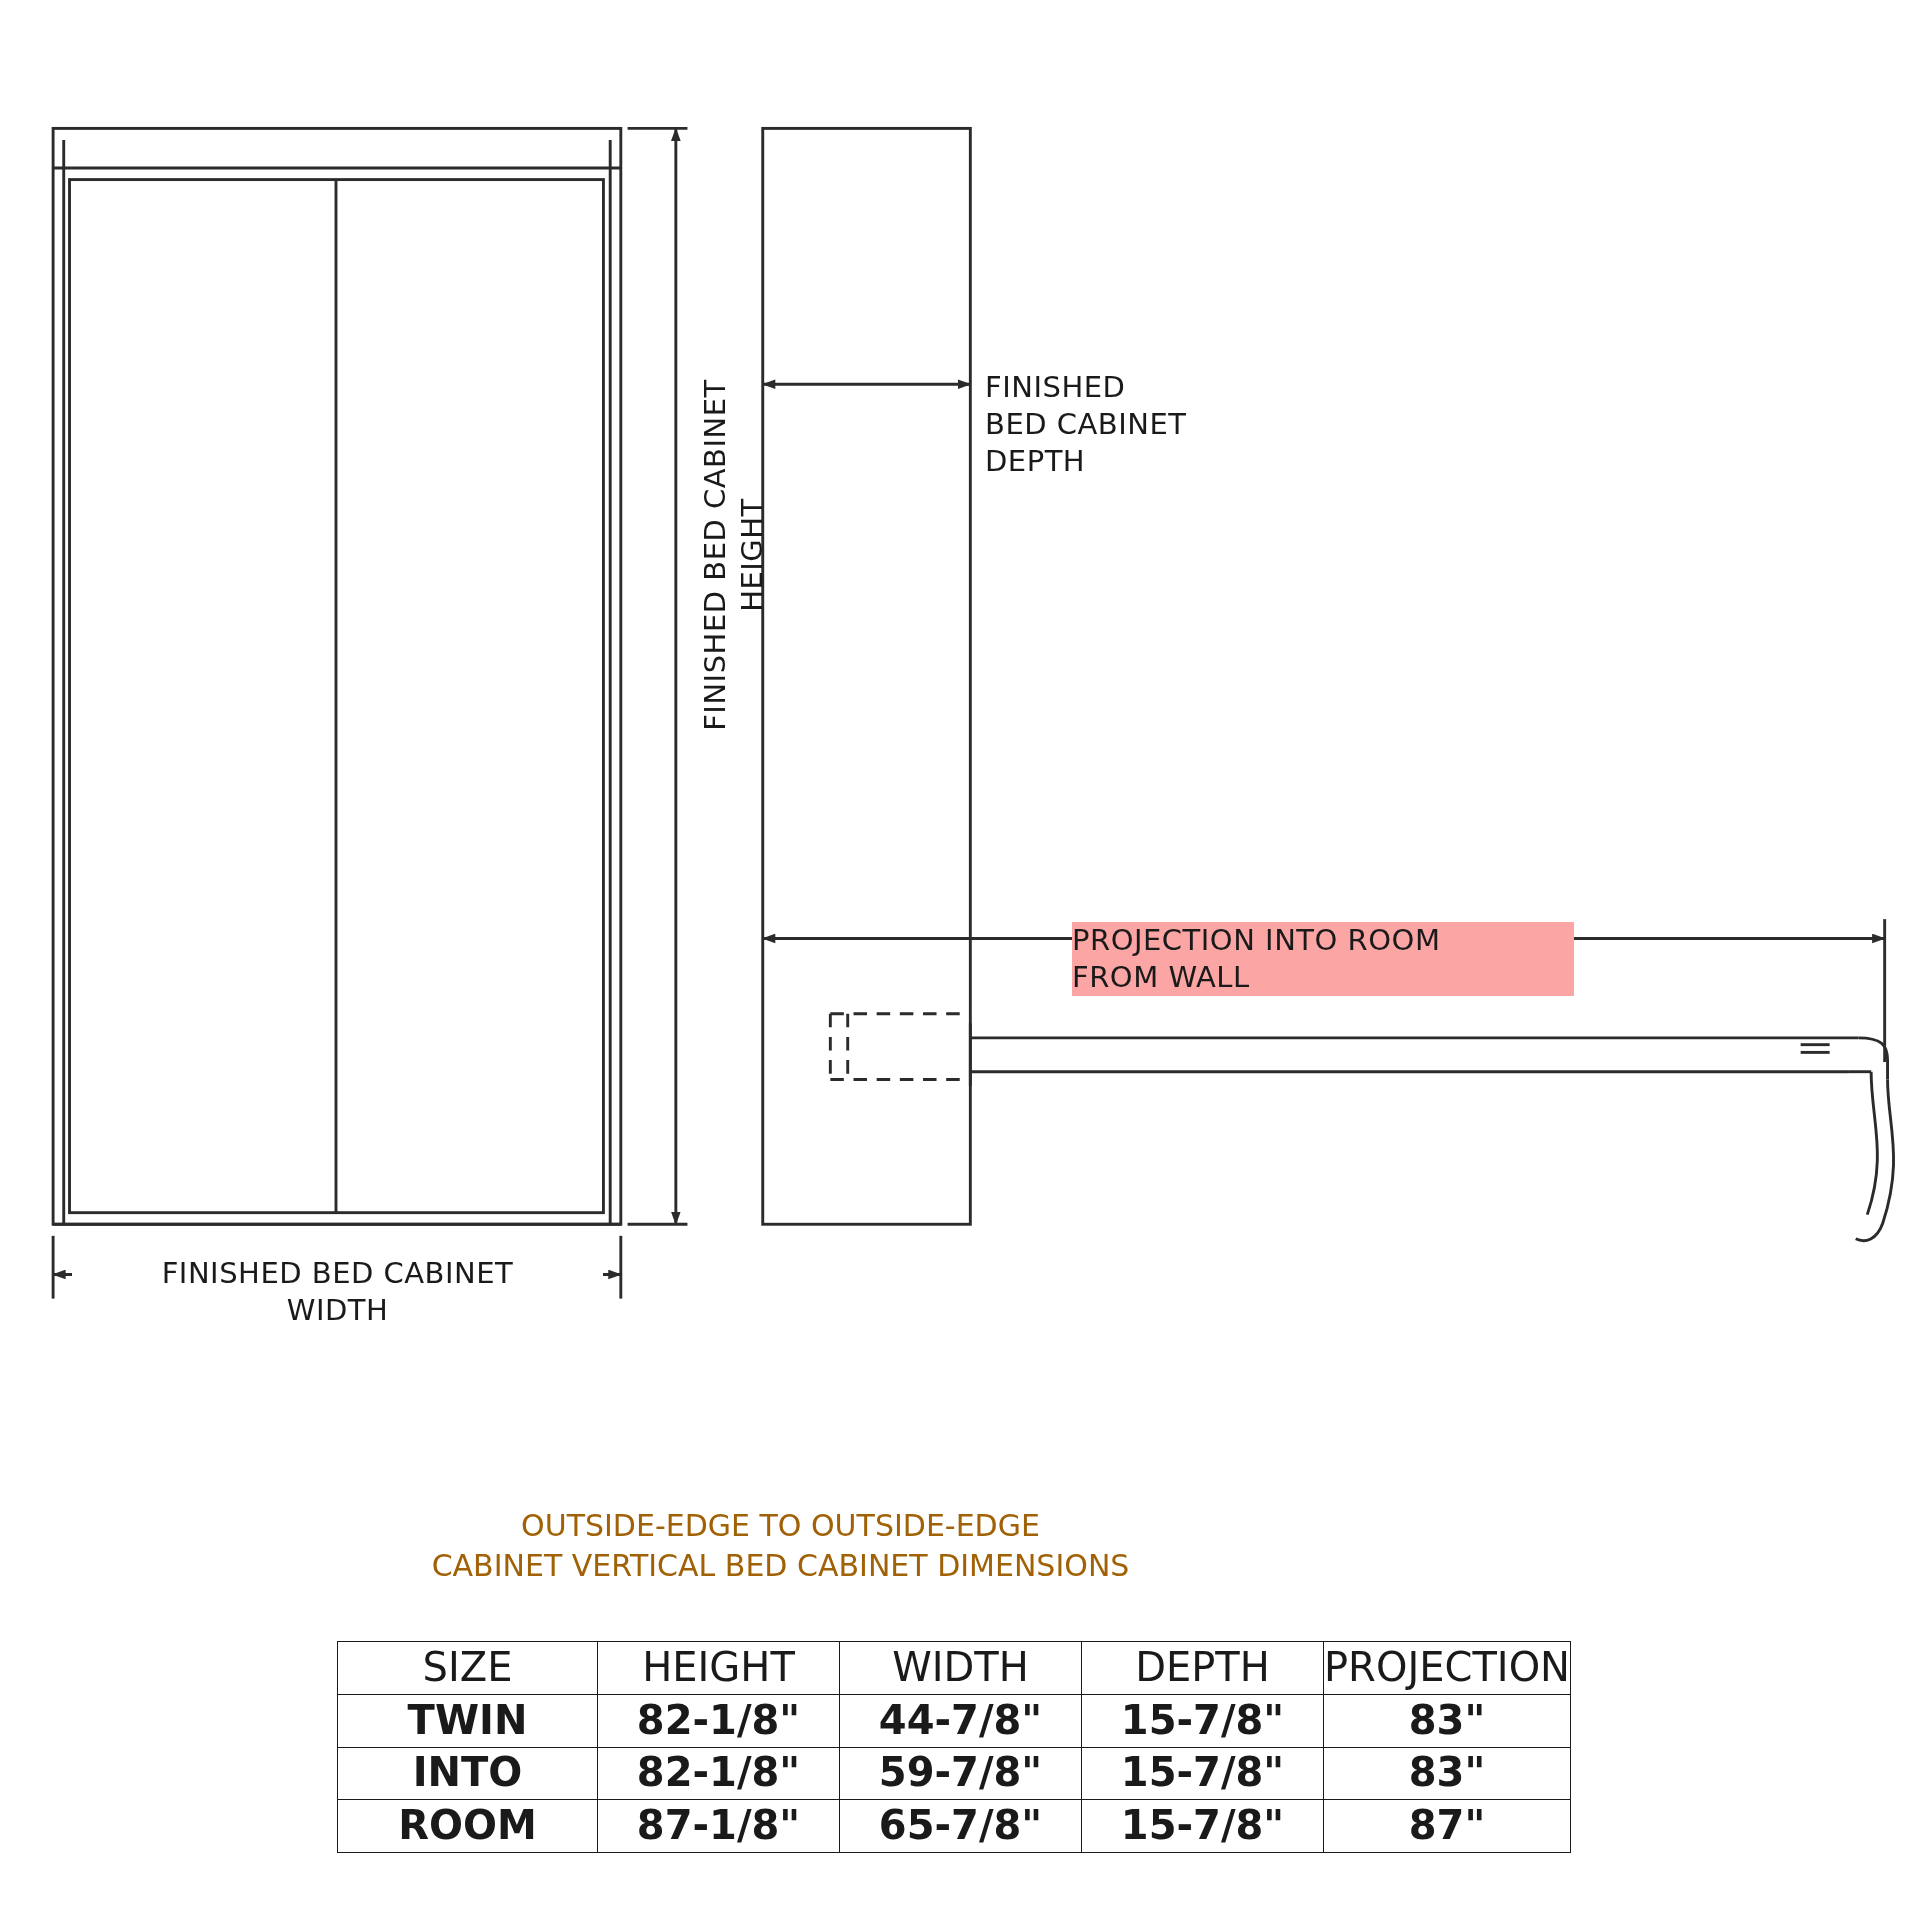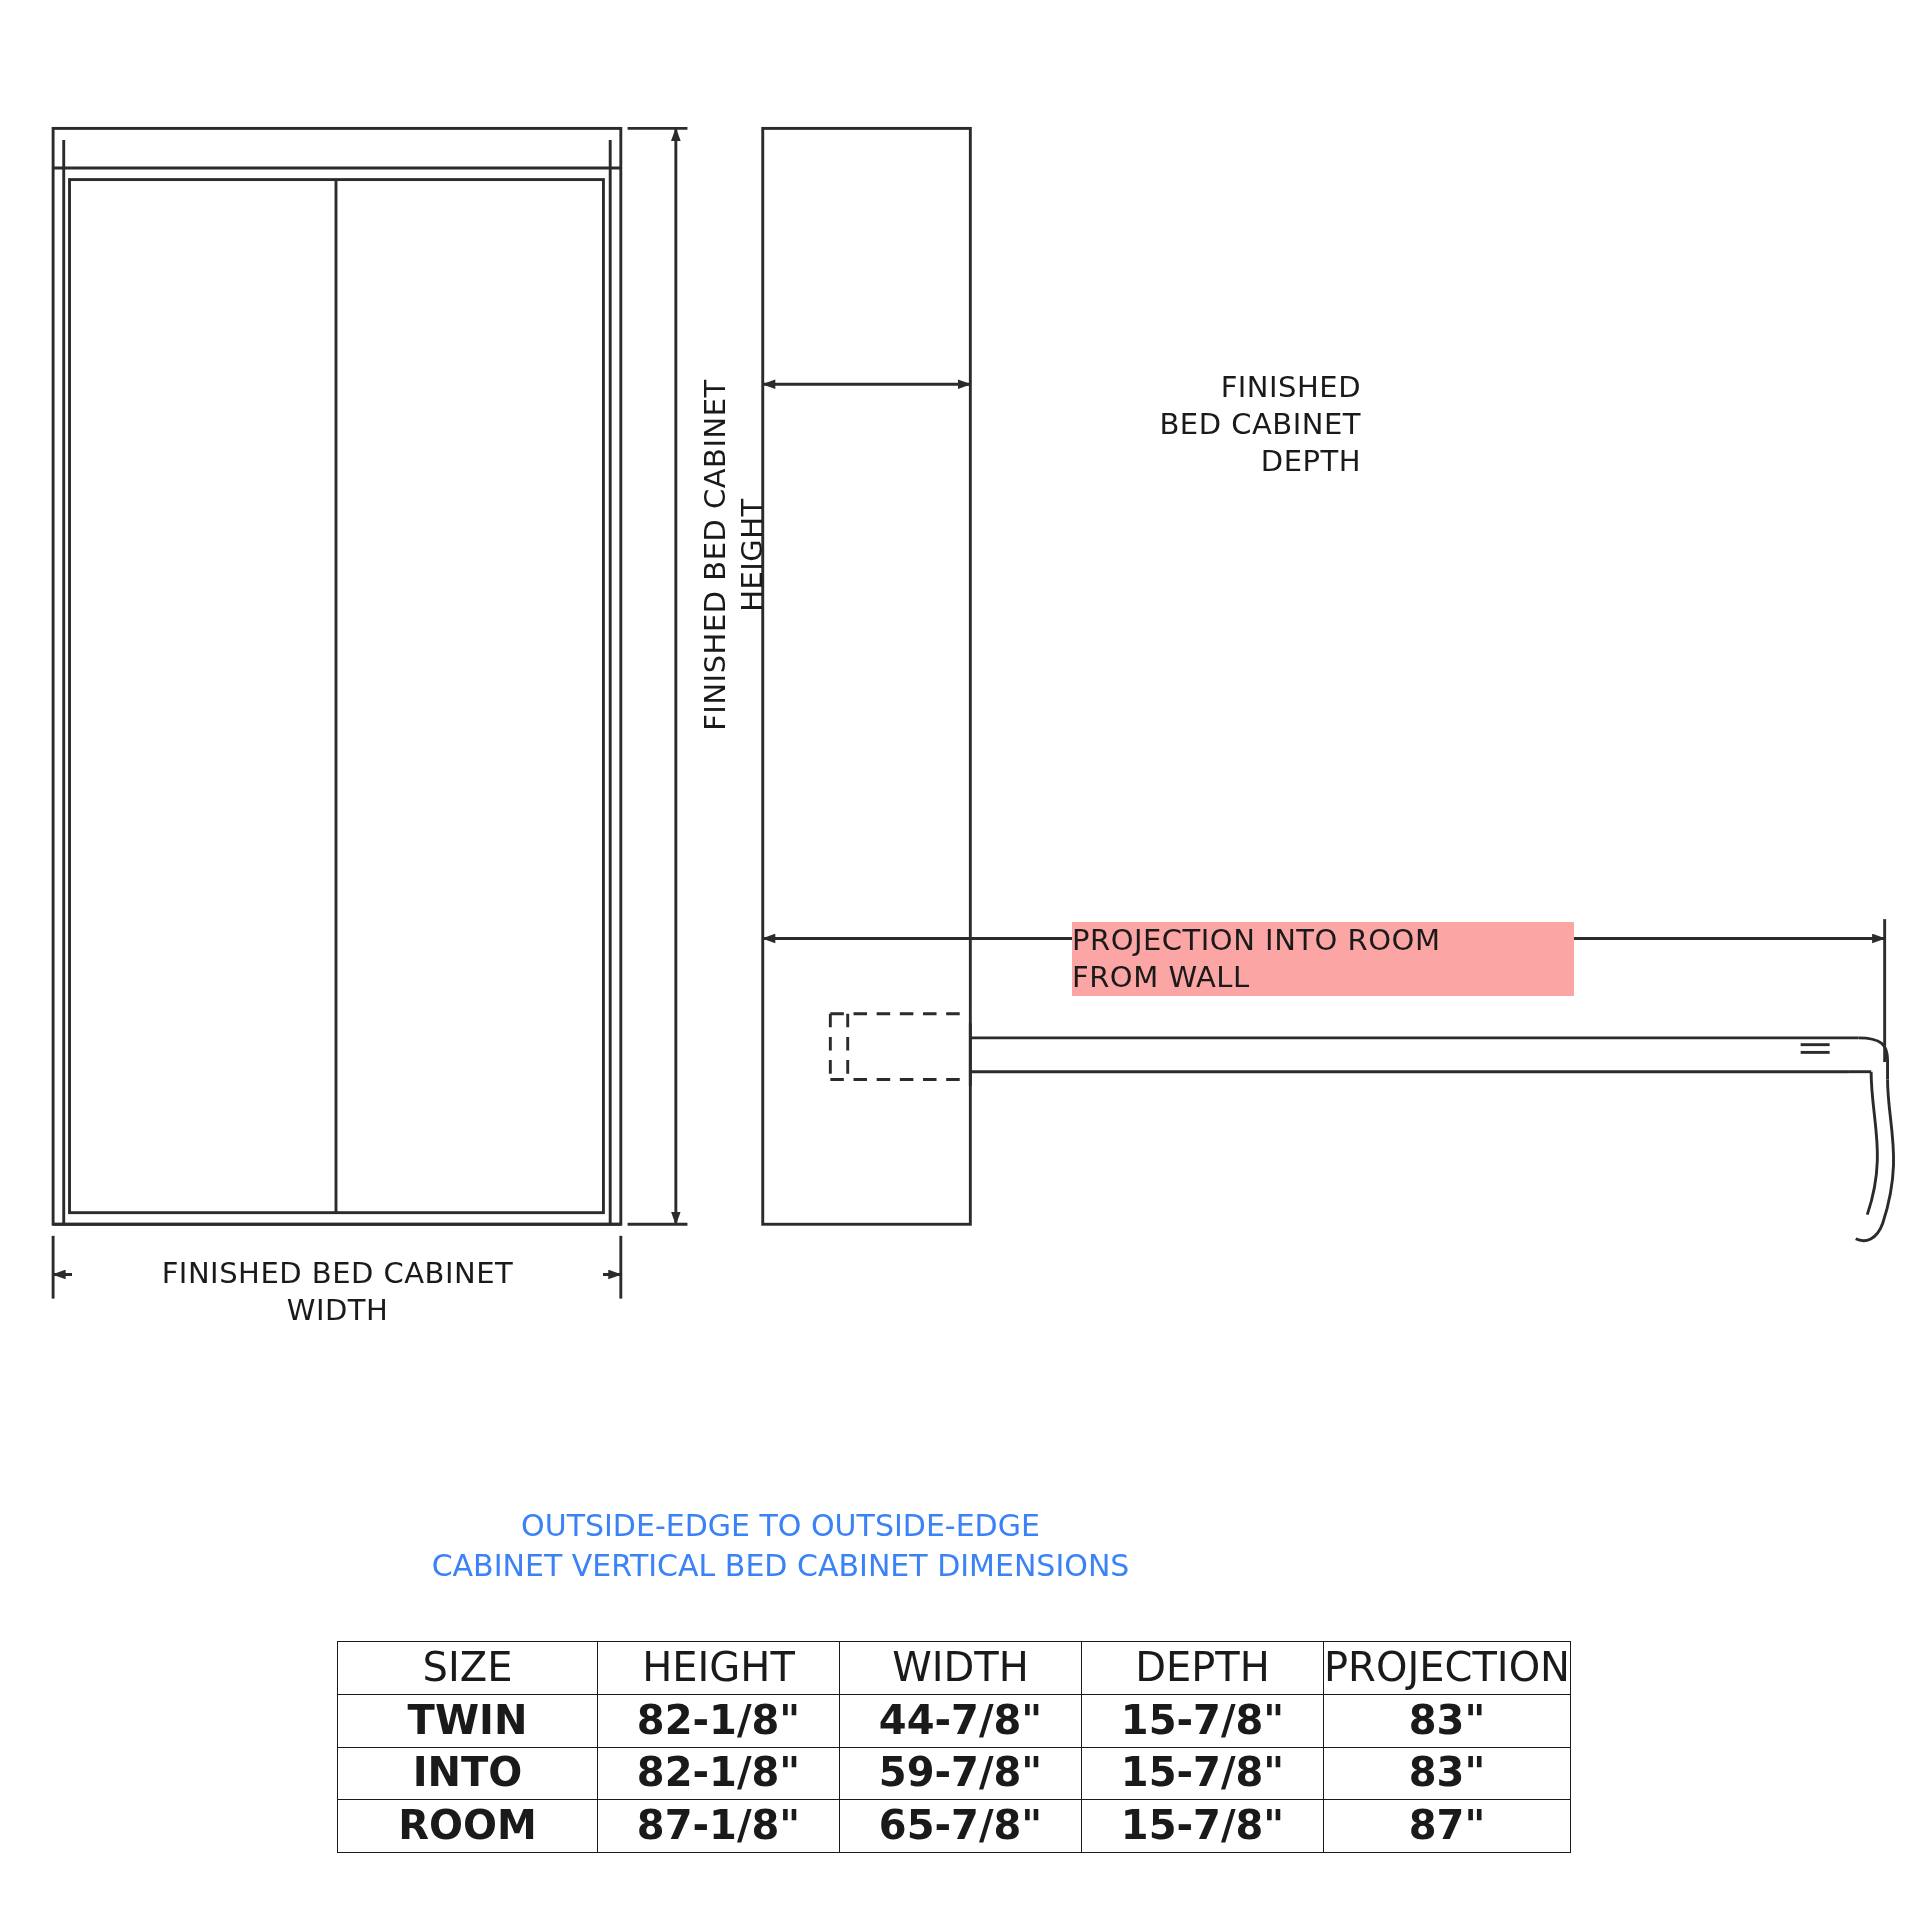--- a/index.html
+++ b/index.html
@@ -51,21 +51,21 @@
   }
   
   #caption {
     position: absolute;
     left: 0;
     top: 1506px;
     width: 1561px;
     text-align: center;
     font-size: 30px;
     line-height: 1.32;
-    color: #3b82f6;
+    color: #a16207;
   }
   
   #dim-table {
     position: absolute;
     left: 337px;
     top: 1641px;
     border-collapse: collapse;
     font-size: 40px;
     color: #1a1a1a;
   }
@@ -169,21 +169,21 @@
         <line x1="55" y1="1280" x2="55" y2="1345"></line>
         <line x1="643" y1="1280" x2="643" y2="1345"></line>
       </g>
 
     </g>
   </svg>
 
   <div class="lbl-rot" style="left:697px; top:893px; width:676px;">FINISHED BED CABINET
 HEIGHT</div>
 
-  <div class="lbl" style="left:955px; top:369px; width:406px; text-align:right;">FINISHED
+  <div class="lbl" style="left:985px; top:369px; width:406px; text-align:left;">FINISHED
 BED CABINET
 DEPTH</div>
 
   <div class="lbl" style="left:1072px; top:922px; width:502px; text-align:left; background:#fca5a5;">PROJECTION INTO ROOM
 FROM WALL</div>
 
   <div class="lbl" style="left:72px; top:1255px; width:531px; text-align:center; background:#ffffff;">FINISHED BED CABINET
 WIDTH</div>
 
   <div id="caption">

